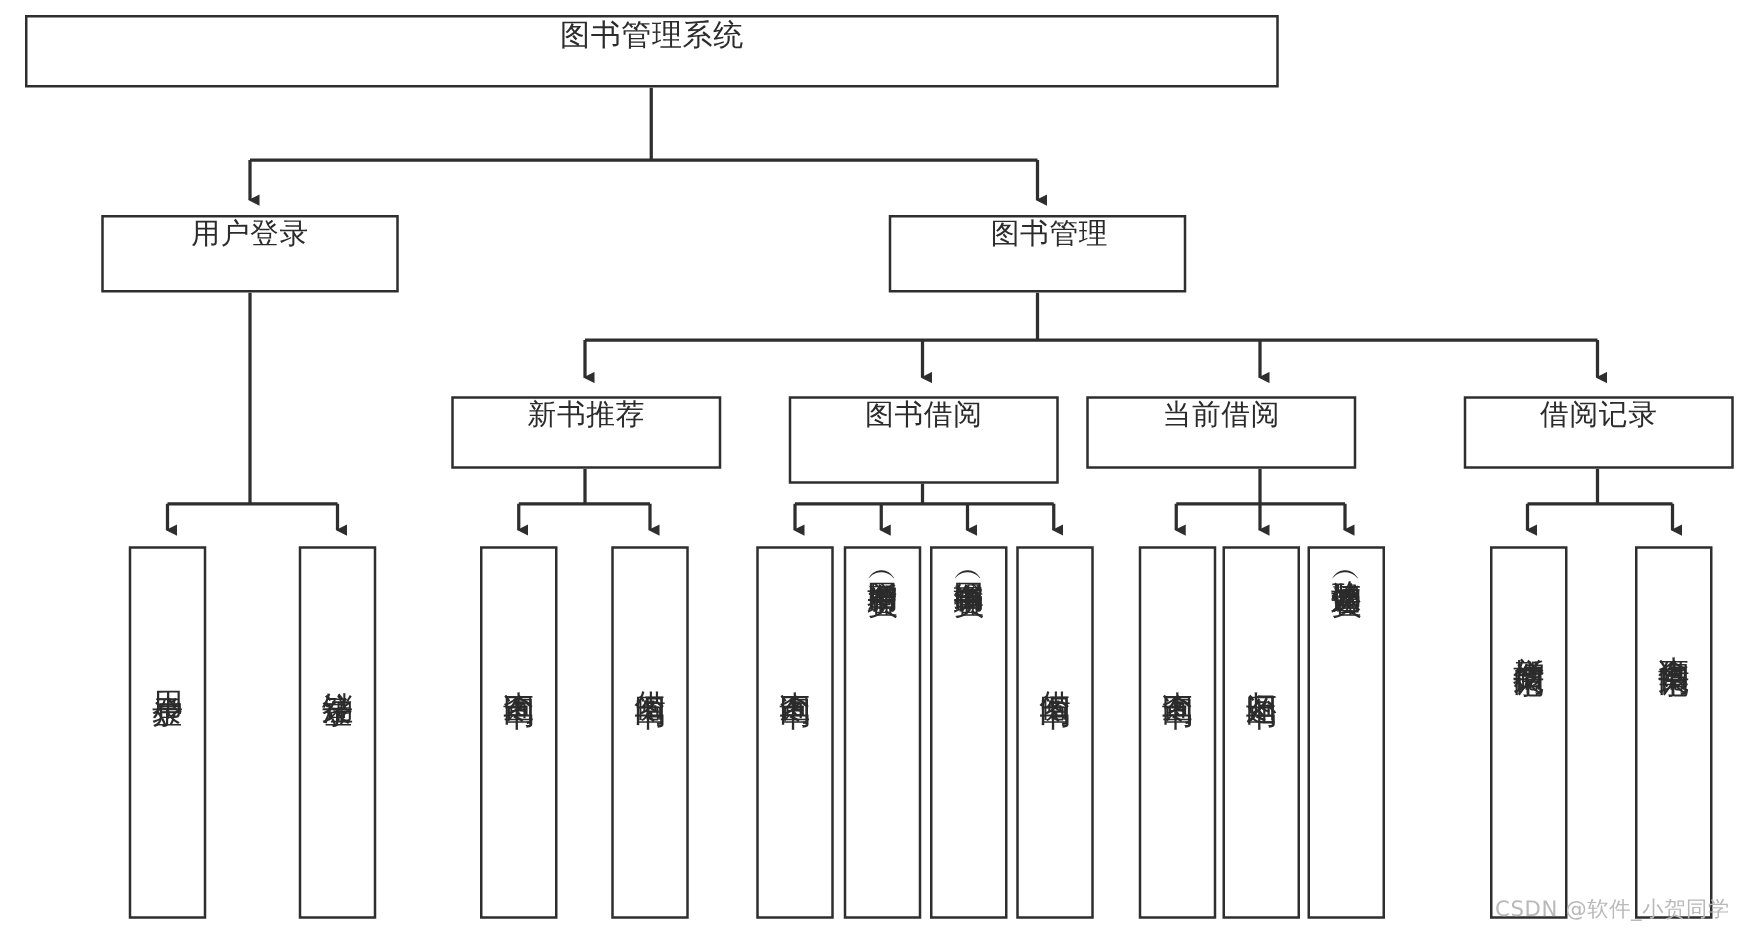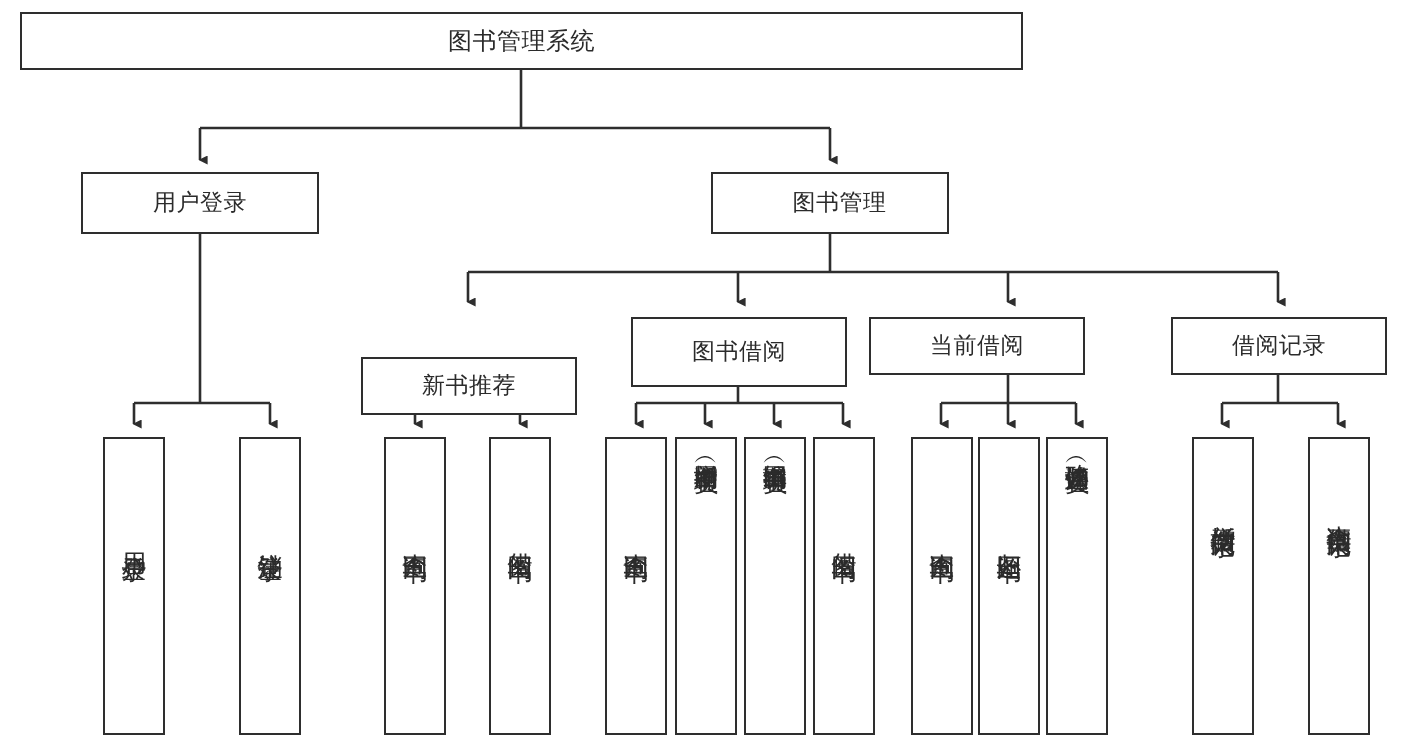--- a/index.html
+++ b/index.html
@@ -25,21 +25,21 @@
     width: 1405px;
     height: 747px;
     pointer-events: none;
   }
   .node {
     position: absolute;
     box-sizing: border-box;
     background: #ffffff;
     border: 2px solid #2e2e2e;
     display: flex;
-    align-items: center;
+    align-items: flex-start;
     justify-content: center;
     color: #2b2b2b;
   }
   .node-label {
     display: block;
     text-align: center;
     line-height: 1.18;
     white-space: nowrap;
   }
   
@@ -143,21 +143,21 @@
   </div>
 
   <div class="node h" style="left:81px; top:172px; width:238px; height:62px;">
     <span class="node-label">用户登录</span>
   </div>
 
   <div class="node h" style="left:711px; top:172px; width:238px; height:62px;padding-left:19px;">
     <span class="node-label">图书管理</span>
   </div>
 
-  <div class="node h" style="left:361px; top:317px; width:216px; height:58px;margin-top:40px;">
+  <div class="node h" style="left:361px; top:317px; width:216px; height:58px;">
     <span class="node-label">新书推荐</span>
   </div>
 
   <div class="node h" style="left:631px; top:317px; width:216px; height:70px;">
     <span class="node-label">图书借阅</span>
   </div>
 
   <div class="node h" style="left:869px; top:317px; width:216px; height:58px;">
     <span class="node-label">当前借阅</span>
   </div>
@@ -211,14 +211,15 @@
   </div>
 
   <div class="node v mid" style="left:1192px; top:437px; width:62px; height:298px;">
     <span class="node-label">新增借阅记录</span>
   </div>
 
   <div class="node v mid" style="left:1308px; top:437px; width:62px; height:298px;">
     <span class="node-label">查询借阅记录</span>
   </div>
 
+  <div class="watermark" style="left:1196px; top:716px;">CSDN @软件_小贺同学</div>
 
 </div>
 
 </body></html>

